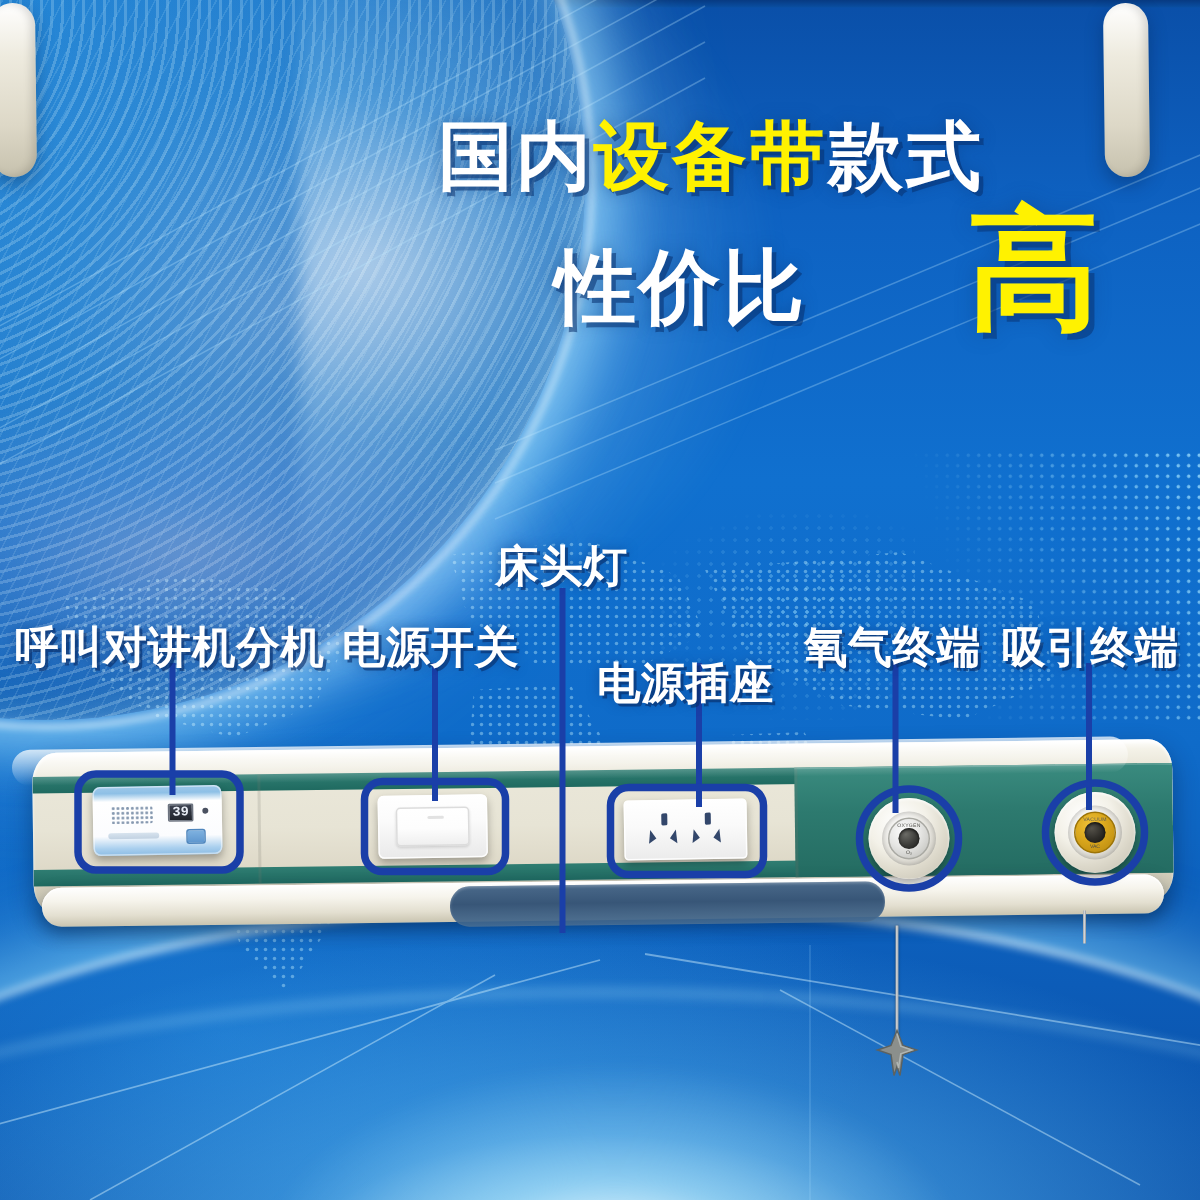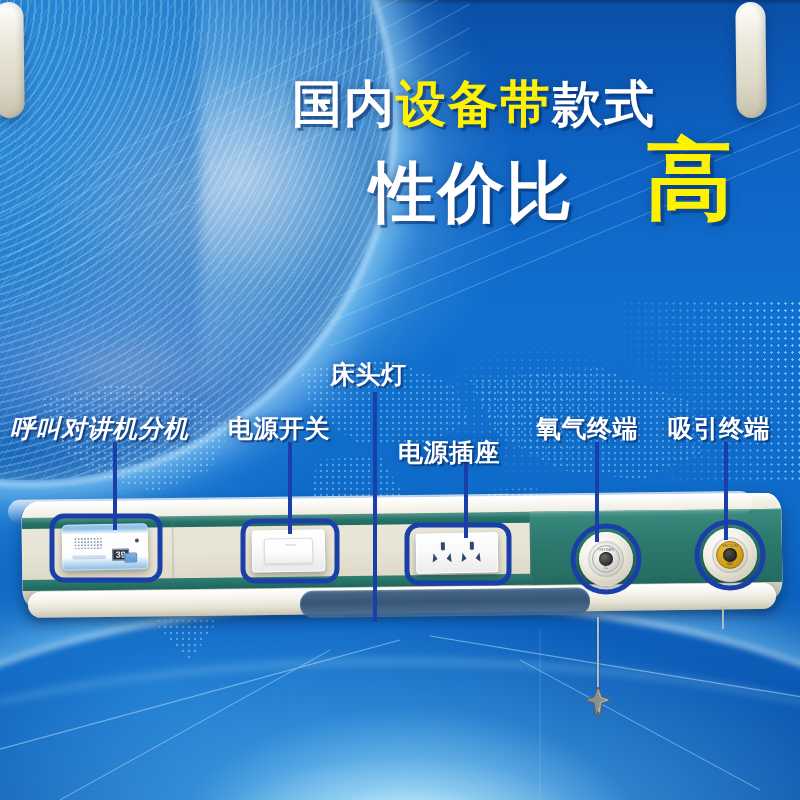--- a/index.html
+++ b/index.html
@@ -117,38 +117,38 @@
     position:absolute; white-space:nowrap;
     font-weight:bold; letter-spacing:2px;
   }
   .hl1{
     left:292px; top:0px; font-size:50px; line-height:56px;
     text-shadow:
       3px 3px 0 rgba(8,48,110,.55),
       0 0 10px rgba(10,60,130,.5);
   }
   .hl2{
-    left:370px; top:86px; font-size:66px; line-height:60px;
+    left:370px; top:86px; font-size:54px; line-height:60px;
     text-shadow:
       3px 3px 0 rgba(8,48,110,.55),
       0 0 10px rgba(10,60,130,.5);
   }
   .hl-white{ color:#ffffff; }
   .hl-yellow{ color:#fff200; }
   .hl-big{
     position:absolute; left:645px; top:58px;
     font-size:88px; line-height:92px; font-weight:bold; color:#fff200;
     text-shadow:4px 4px 0 rgba(8,48,110,.5), 0 0 14px rgba(10,60,130,.45);
   }
 
   
   .labels{ position:absolute; left:0; top:350px; width:800px; height:110px; z-index:14; }
   .lbl{
     position:absolute; white-space:nowrap; color:#ffffff;
-    font-size:25px; font-weight:bold; letter-spacing:.5px;
+    font-size:29px; font-weight:bold; letter-spacing:.5px;
     text-shadow:2px 2px 0 rgba(8,45,105,.62), 0 0 7px rgba(10,55,125,.55);
   }
 
   
   .leaders{ position:absolute; left:0; top:0; width:800px; height:800px; z-index:13; pointer-events:none; }
 
   
   .panel-wrap{ position:absolute; left:0; top:0; width:800px; height:800px; z-index:10; }
 
   .panel{
@@ -222,25 +222,25 @@
     transform:rotate(-1deg);
     z-index:11;
   }
   .ic-grille{
     position:absolute; left:12px; top:13px; width:28px; height:12px;
     background-image:radial-gradient(circle, rgba(95,120,150,.75) .8px, rgba(0,0,0,0) 1.1px);
     background-size:3.2px 3.2px;
     border-radius:2px;
   }
   .ic-display{
-    position:absolute; left:50px; top:25px; width:17px; height:12px;
+    position:absolute; left:50px; top:12px; width:17px; height:12px;
     background:linear-gradient(180deg,#3c4250,#20242c);
     border:1px solid #6d7480; border-radius:1px;
     color:#e8edf5; font-size:9px; line-height:11px; text-align:center;
-    font-family:Liberation Sans, sans-serif; font-weight:bold;
+    font-family:Liberation Mono, monospace; font-weight:bold;
   }
   .ic-led{
     position:absolute; left:73px; top:15px; width:4px; height:4px;
     border-radius:50%; background:#4a5160;
   }
   .ic-slot{
     position:absolute; left:10px; top:31px; width:34px; height:4px;
     background:linear-gradient(180deg,#d7e3ee,#c2d2e2); border-radius:2px;
   }
   .ic-btn{
@@ -445,21 +445,21 @@
         <line x1="290" y1="442" x2="290" y2="534"></line>
         <line x1="375" y1="392" x2="375" y2="622"></line>
         <line x1="466" y1="442" x2="466" y2="538"></line>
         <line x1="597" y1="442" x2="597" y2="542"></line>
         <line x1="726" y1="442" x2="726" y2="540"></line>
       </g>
     </svg>
   </div>
 
   <div class="labels">
-    <div class="lbl" style="left:10px;  top:62px;font-style:italic;">呼叫对讲机分机</div>
+    <div class="lbl" style="left:10px;  top:62px;">呼叫对讲机分机</div>
     <div class="lbl" style="left:228px; top:62px;">电源开关</div>
     <div class="lbl" style="left:330px; top:8px;">床头灯</div>
     <div class="lbl" style="left:398px; top:62px;margin-top:24px;">电源插座</div>
     <div class="lbl" style="left:668px; top:62px;">吸引终端</div>
     <div class="lbl" style="left:536px; top:62px;">氧气终端</div>
   </div>
 
   <div class="panel-wrap">
 
     <div class="endcap l"></div>

